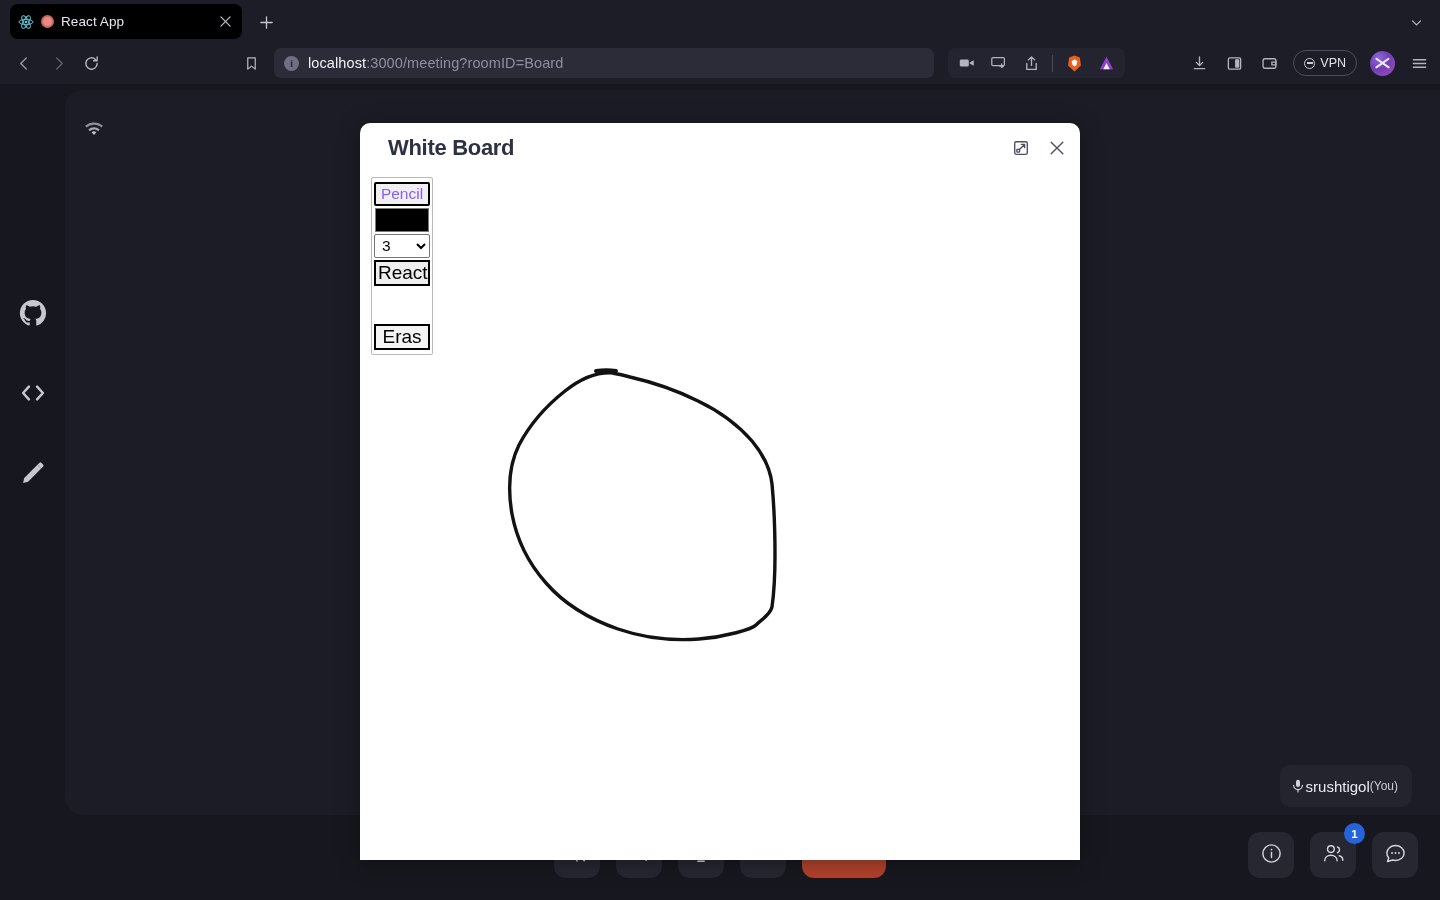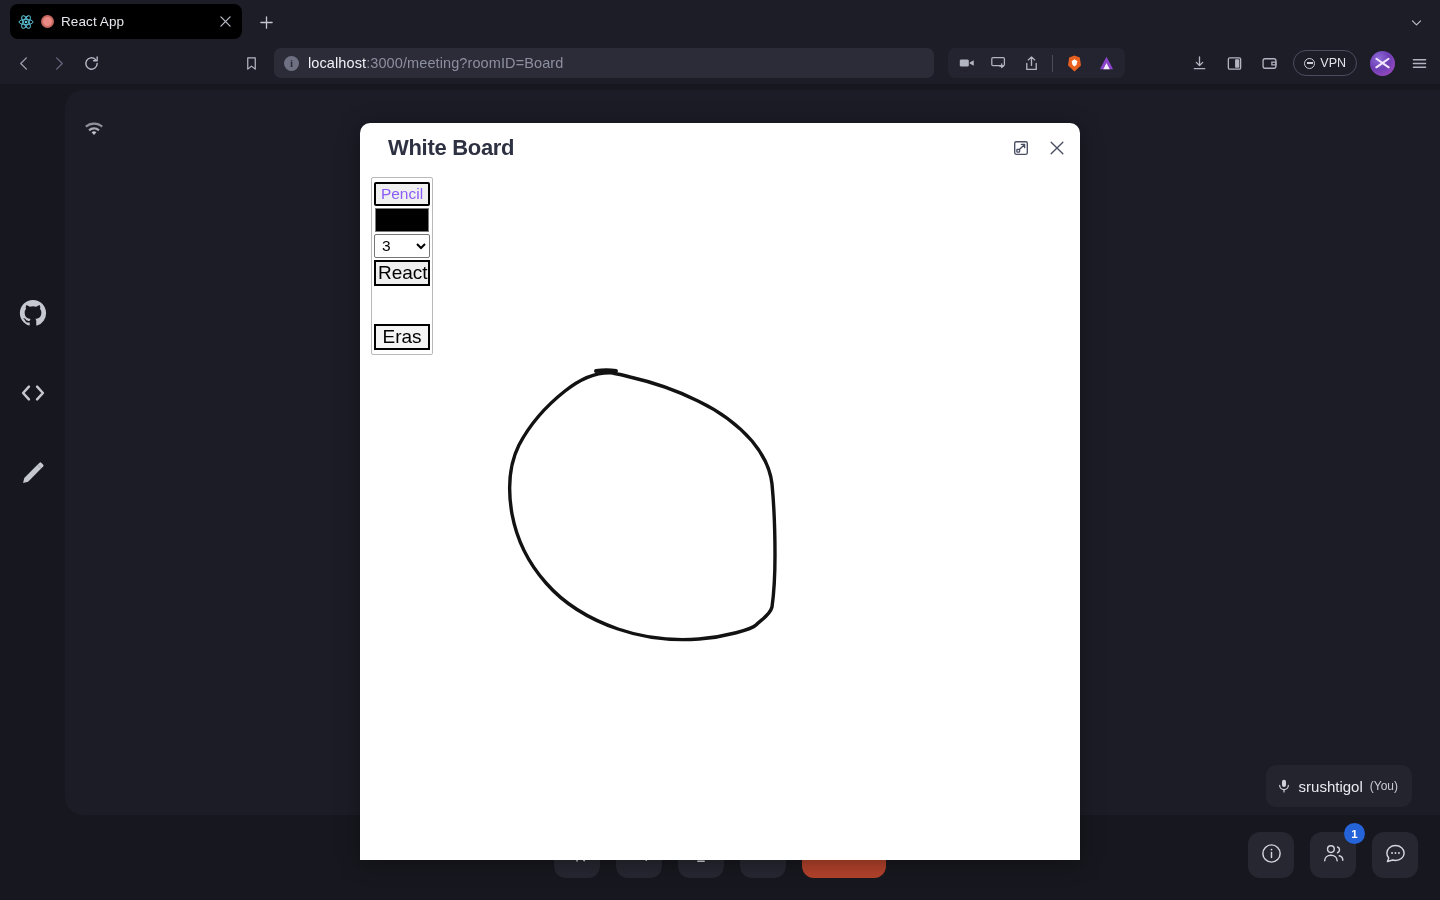--- a/index.html
+++ b/index.html
@@ -82,21 +82,21 @@
   .rail-gh   { margin-top:214px; }
   .rail-code { margin-top:46px; }
   .rail-pen  { margin-top:46px; }
 
   .content-panel { position:absolute; left:65px; top:6px; width:1375px; height:725px;
     background:#1b1c26; border-radius:18px 0 0 18px; }
   .wifi-icon { position:absolute; left:18px; top:28px; width:22px; height:22px; color:#c0c2cc; }
 
   .self-tile { position:absolute; right:28px; top:675px; height:42px;
     background:#23242e; border-radius:10px; display:flex; align-items:center;
-    gap:7px; padding:0 14px 0 10px; }
+    gap:0; padding:0 14px 0 10px; }
   .self-mic { width:16px; height:16px; color:#cfd1da; }
   .self-name { color:#e9eaf1; font-size:15px; }
   .self-you { color:#c9cbd5; font-size:12px; }
 
   
   .bottom-bar { position:absolute; left:0; top:732px; width:1440px; height:84px; }
   .bb-center { position:absolute; left:50%; transform:translateX(-50%); top:16px;
     display:flex; align-items:center; gap:16px; }
   .bb-right { position:absolute; right:22px; top:16px; display:flex;
     align-items:center; gap:16px; }

